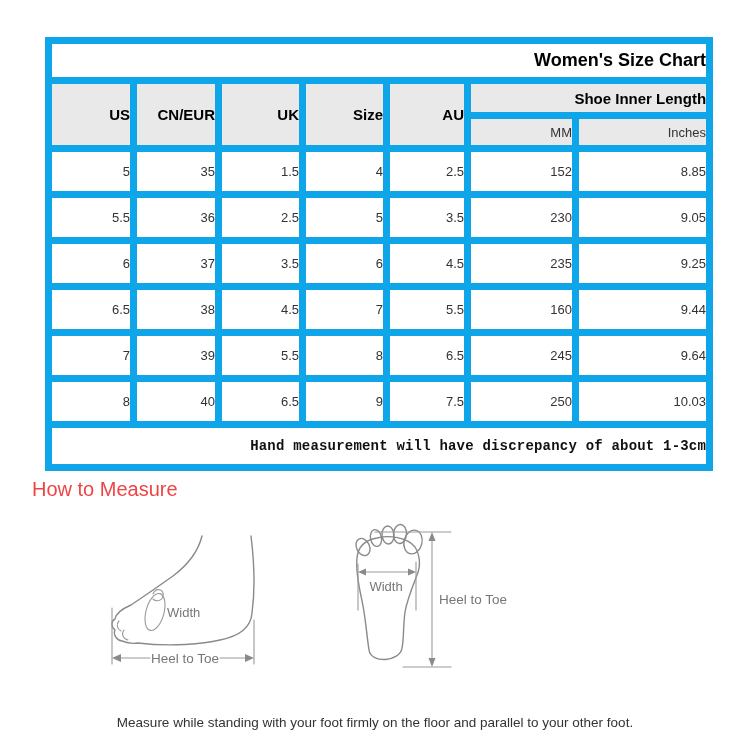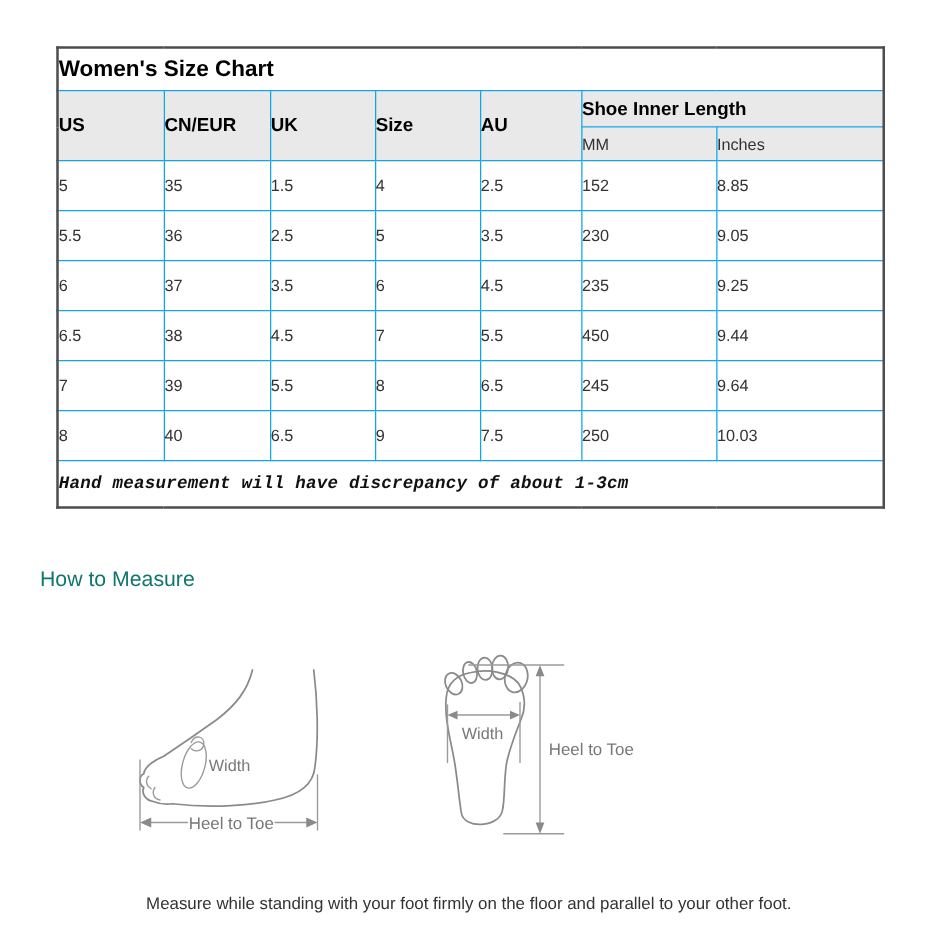--- a/index.html
+++ b/index.html
@@ -8,50 +8,50 @@
     font-family:"Liberation Sans",sans-serif;
   }
   
   table.size-table{
     position:absolute;left:45px;top:37px;width:661px;
     border-collapse:collapse;table-layout:fixed;
     border:2px solid #4d4d4d;
     background:#fff;
   }
   table.size-table td, table.size-table th{
-    border:1px solid #0ea5e9;
-    text-align:left;vertical-align:middle;
+    border:7px solid #0ea5e9;
+    text-align:right;vertical-align:middle;
     padding:0;
   }
   tr.title-row td{
     height:33px;font-size:18px;font-weight:bold;color:#000;background:#fff;
   }
   tr.head-row th{
     height:28px;background:#e9e9e9;font-size:15px;font-weight:bold;color:#000;
   }
   tr.subhead-row th{
     height:26px;background:#e9e9e9;font-size:13px;font-weight:normal;color:#333;
   }
   tr.data-row td{
     height:39px;font-size:13px;color:#333;background:#fff;
   }
   tr.footnote-row td{
     height:36px;background:#fff;color:#111;
     font-family:"Liberation Mono","DejaVu Sans Mono",monospace;
-    font-weight:bold;font-size:14px;letter-spacing:0.2px;font-style:italic;
+    font-weight:bold;font-size:14px;letter-spacing:0.2px;
   }
   
   .ref-note{
     position:absolute;left:44px;top:426px;
     font-family:"Liberation Mono","DejaVu Sans Mono",monospace;
     font-weight:bold;font-size:14px;letter-spacing:0.6px;color:#111;white-space:nowrap;
   }
   .htm-heading{
-    position:absolute;left:32px;top:454px;
-    font-size:17px;color:#0f766e;
+    position:absolute;left:32px;top:478px;
+    font-size:20px;color:#ef4444;
   }
   .htm-sub{
     position:absolute;left:31px;top:485px;
     font-size:12.5px;color:#444;
   }
   
   svg.diagram{position:absolute;overflow:visible;}
   svg.diagram .ln{fill:none;stroke:#8a8a8a;stroke-width:1.4;stroke-linecap:round;stroke-linejoin:round;}
   svg.diagram .thin{fill:none;stroke:#9a9a9a;stroke-width:1.1;stroke-linecap:round;}
   svg.diagram .ah{fill:#8a8a8a;stroke:none;}
@@ -119,21 +119,21 @@
         <td>4.5</td>
         <td>235</td>
         <td>9.25</td>
       </tr>
       <tr class="data-row">
         <td>6.5</td>
         <td>38</td>
         <td>4.5</td>
         <td>7</td>
         <td>5.5</td>
-        <td>450</td>
+        <td>160</td>
         <td>9.44</td>
       </tr>
       <tr class="data-row">
         <td>7</td>
         <td>39</td>
         <td>5.5</td>
         <td>8</td>
         <td>6.5</td>
         <td>245</td>
         <td>9.64</td>

